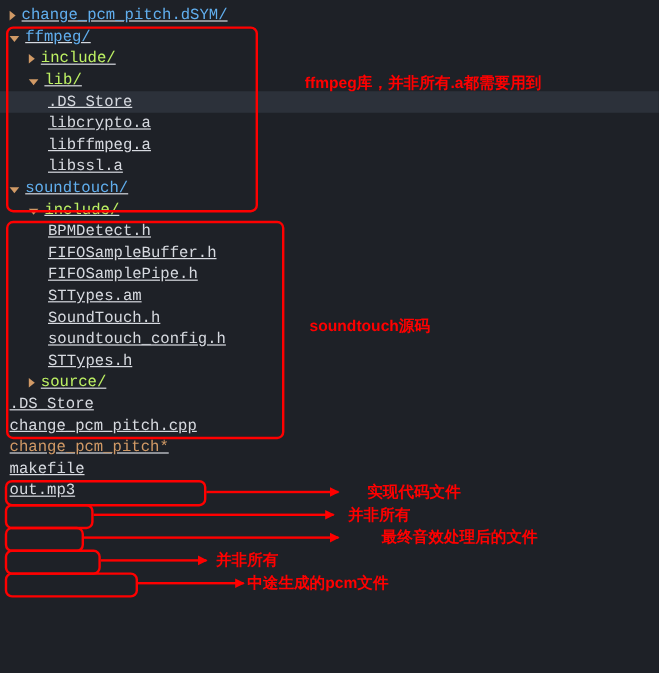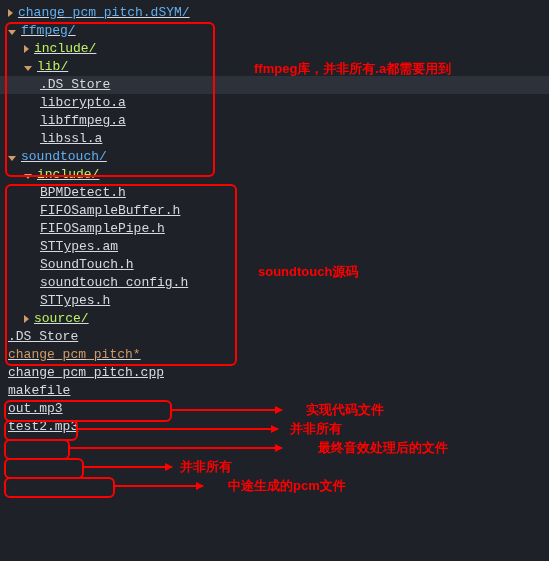--- a/index.html
+++ b/index.html
@@ -141,33 +141,30 @@
       <span class="file">STTypes.h</span>
     </div>
   <div class="row ind1">
       <span class="arrow closed"></span>
       <span class="sub">source/</span>
     </div>
   <div class="row ind0">
       <span class="file">.DS_Store</span>
     </div>
   <div class="row ind0">
-      <span class="exe">change_pcm_pitch*</span>
+      <span class="file">change_pcm_pitch.cpp</span>
     </div>
   <div class="row ind0">
-      <span class="file">change_pcm_pitch.cpp</span>
+      <span class="exe">change_pcm_pitch*</span>
     </div>
   <div class="row ind0">
       <span class="file">makefile</span>
     </div>
   <div class="row ind0">
       <span class="file">out.mp3</span>
-    </div>
-  <div class="row ind0">
-      <span class="file">test2.mp3</span>
     </div>
 </div>
 
 <div class="box" style="left:5px; top:22px; width:206px; height:151px;"></div>
 <div class="box" style="left:5px; top:184px; width:228px; height:178px;"></div>
 
 <div class="box" style="left:4px; top:400px; width:164px; height:18px;"></div>
 <div class="box" style="left:4px; top:420px; width:70px; height:17px;"></div>
 <div class="box" style="left:4px; top:439px; width:62px; height:17px;"></div>
 <div class="box" style="left:4px; top:458px; width:76px; height:17px;"></div>
@@ -178,13 +175,13 @@
 <div class="arrowline" style="left:70px;  top:447px; width:212px;"></div>
 <div class="arrowline" style="left:84px;  top:466px; width:88px;"></div>
 <div class="arrowline" style="left:115px; top:485px; width:88px;"></div>
 
 <div class="annot" style="left:244px; top:60px;margin-left:10px;">ffmpeg库，并非所有.a都需要用到</div>
 <div class="annot" style="left:258px; top:234px;margin-top:29px;">soundtouch源码</div>
 <div class="annot" style="left:306px; top:401px;">实现代码文件</div>
 <div class="annot" style="left:290px; top:420px;">并非所有</div>
 <div class="annot" style="left:290px; top:439px;margin-left:28px;">最终音效处理后的文件</div>
 <div class="annot" style="left:180px; top:458px;">并非所有</div>
-<div class="annot" style="left:228px; top:477px;">中途生成的pcm文件</div>
+<div class="annot" style="left:206px; top:477px;">中途生成的pcm文件</div>
 
 </body></html>

